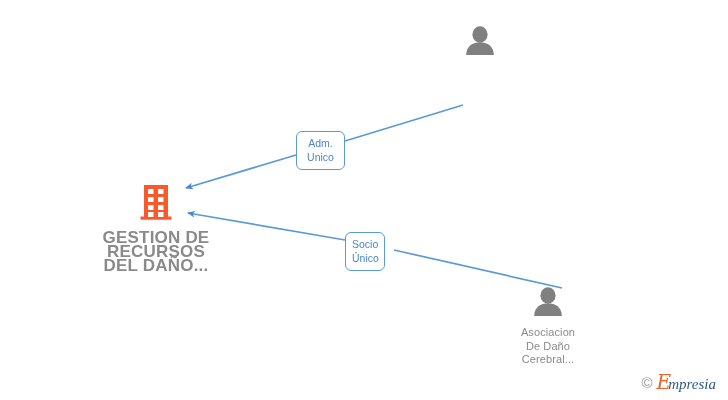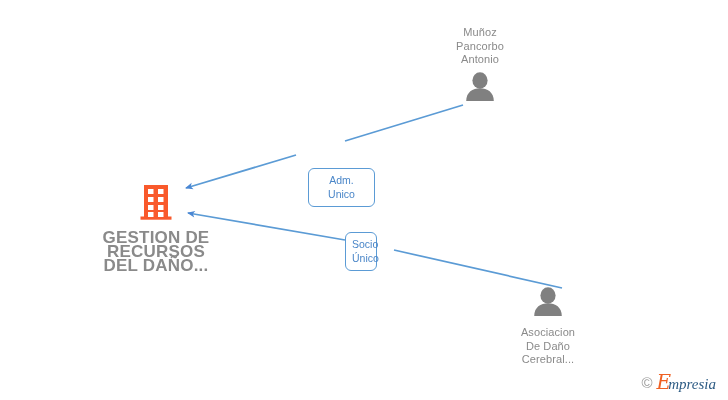--- a/index.html
+++ b/index.html
@@ -141,47 +141,44 @@
         <rect x="9" y="29" width="5.5" height="5" fill="#ffffff"></rect>
         <rect x="19" y="29" width="5.5" height="5" fill="#ffffff"></rect>
       </svg>
     </span>
     <span class="node-label company-label label-below">GESTION DE
 RECURSOS
 DEL DAÑO...</span>
   </div>
 
   <div class="node" style="left:400px; top:26px;">
-    <span class="node-label person-label label-above">Muñoz
-Pancorbo
-Antonio</span>
     <span class="icon-person">
       <svg width="34" height="29" viewBox="0 0 34 29" xmlns="http://www.w3.org/2000/svg">
         <ellipse cx="17" cy="8.5" rx="7.6" ry="8.3" fill="#808080"></ellipse>
         <path d="M 3.2 29 C 3.2 20.2 9.6 16.2 17 16.2 C 24.4 16.2 30.8 20.2 30.8 29 Z" fill="#808080"></path>
       </svg>
     </span>
   </div>
 
   <div class="node" style="left:468px; top:287px;">
     <span class="icon-person">
       <svg width="34" height="29" viewBox="0 0 34 29" xmlns="http://www.w3.org/2000/svg">
         <ellipse cx="17" cy="8.5" rx="7.6" ry="8.3" fill="#808080"></ellipse>
         <path d="M 3.2 29 C 3.2 20.2 9.6 16.2 17 16.2 C 24.4 16.2 30.8 20.2 30.8 29 Z" fill="#808080"></path>
       </svg>
     </span>
     <span class="node-label person-label label-below">Asociacion
 De Daño
 Cerebral...</span>
   </div>
 
-  <div class="rel-chip" style="left:308px; top:131px; width:67px;margin-top:37px;">Adm.
+  <div class="rel-chip" style="left:296px; top:131px; width:49px;">Adm.
 Unico</div>
 
-  <div class="rel-chip" style="left:345px; top:232px; width:32px;">Socio
+  <div class="rel-chip" style="left:345px; top:232px; width:40px;">Socio
 Único</div>
 
   <div id="watermark">
     <span class="wm-copy">©</span>
     <span style="display:flex; align-items:baseline;">
       <span class="wm-e">E</span>
       <span class="wm-rest">mpresia</span>
     </span>
   </div>
 

